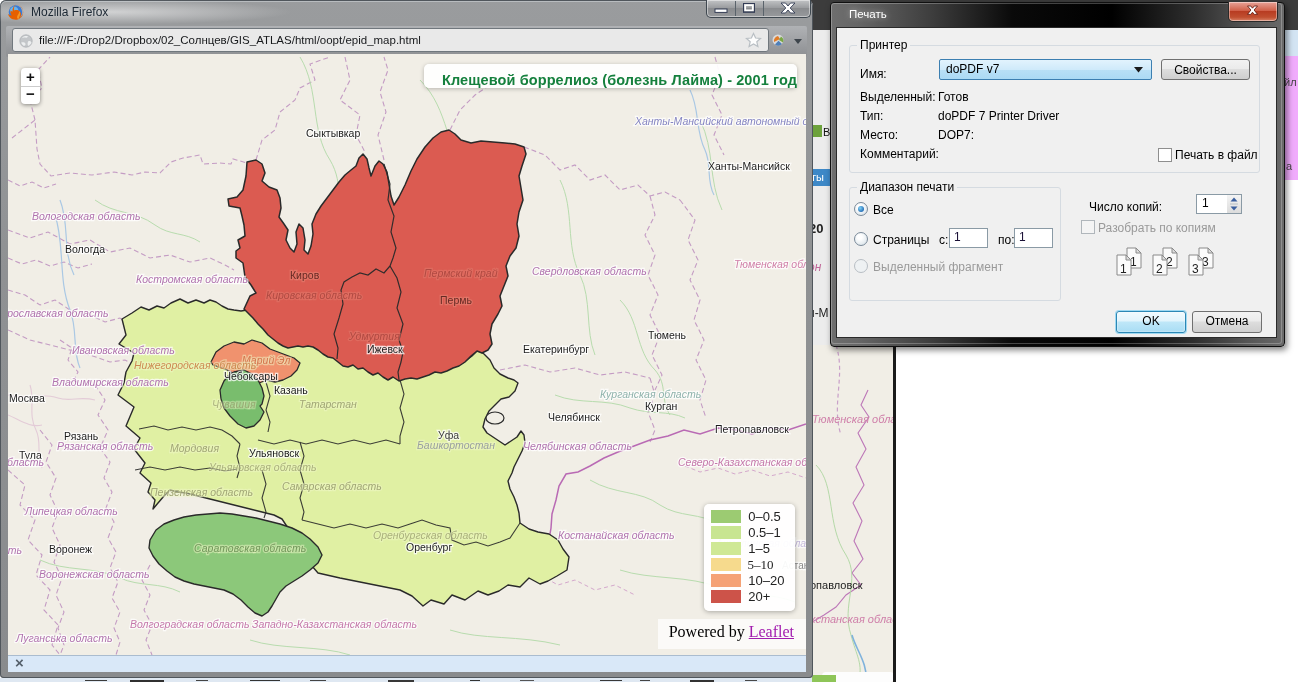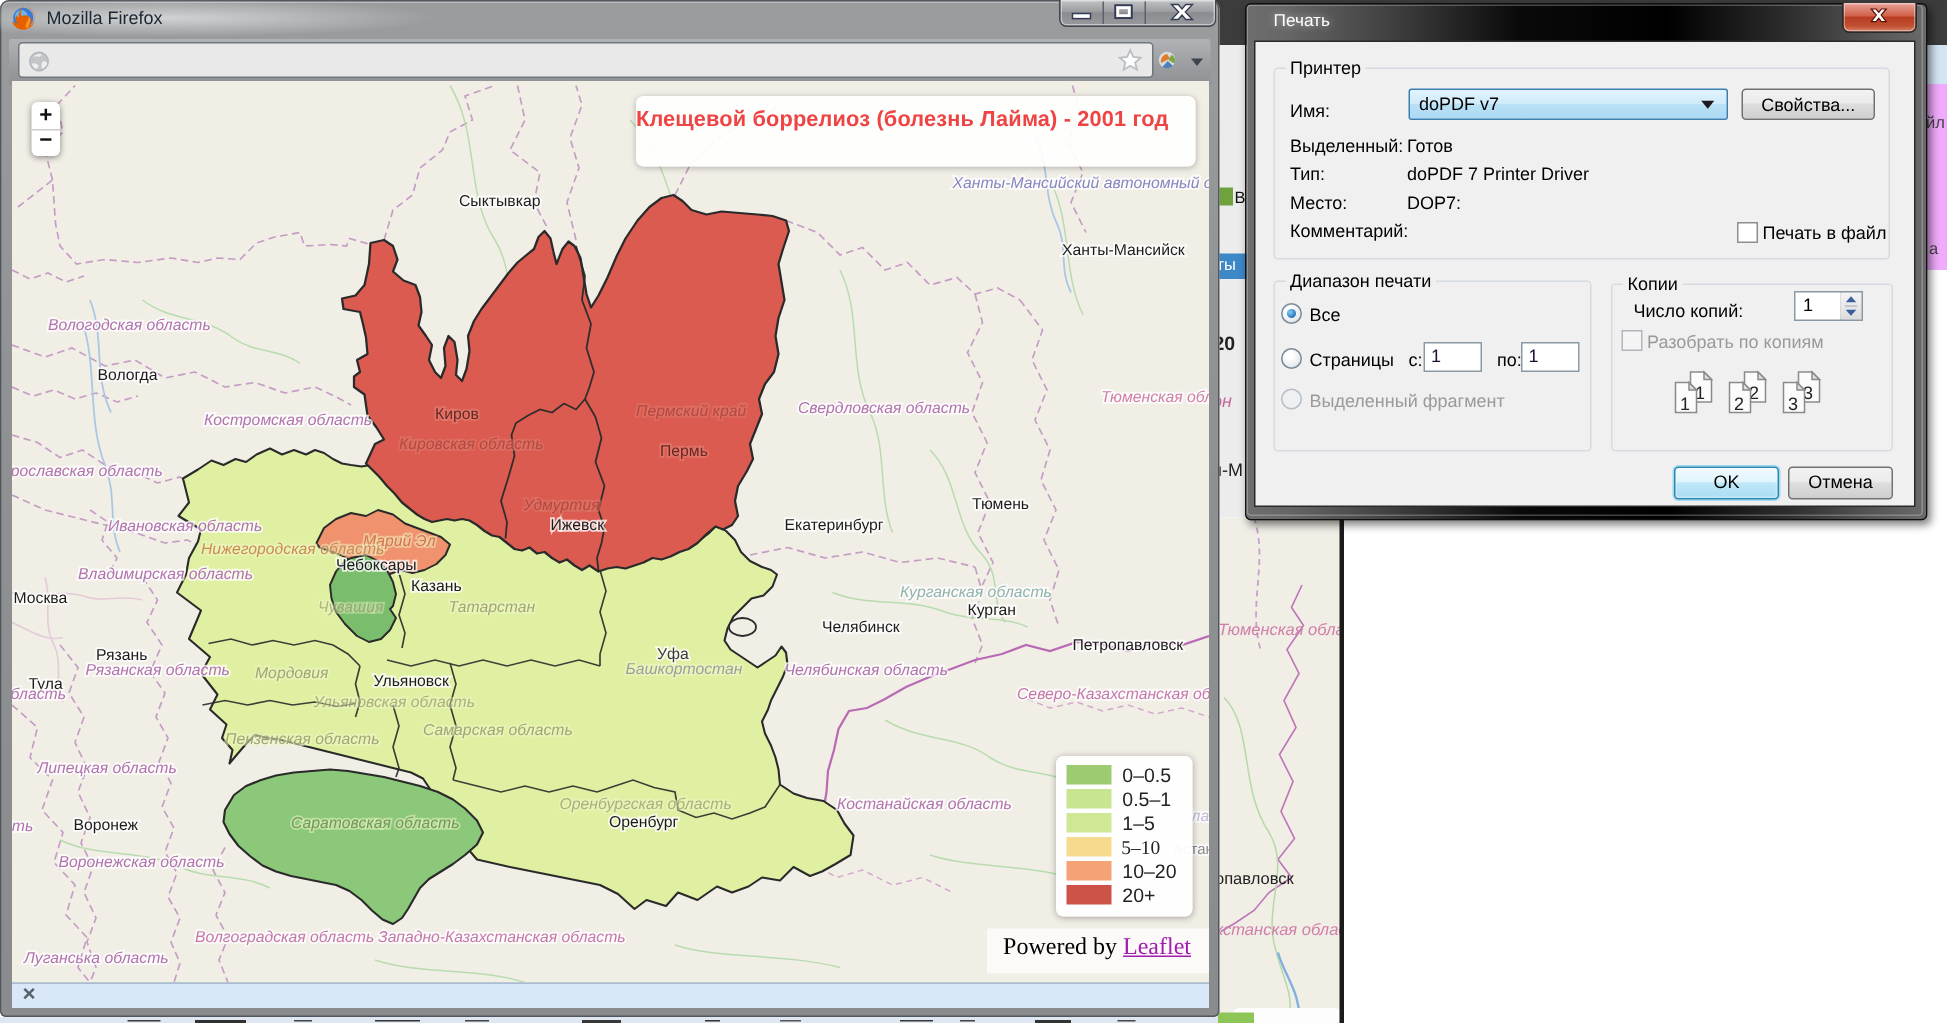--- a/index.html
+++ b/index.html
@@ -92,20 +92,21 @@
   <div class="abs" style="left:6px;top:26px;width:801px;height:31px;
        background:linear-gradient(180deg,#b0b2b5,#97999c 70%,#8e9093 100%);border-radius:2px;"></div>
   <div class="abs" style="left:12px;top:28px;width:755px;height:22px;background:#e9e9e9;
        border:1px solid #70777d;border-radius:3px;">
     <svg class="abs" style="left:6px;top:5px;" width="14" height="14" viewBox="0 0 14 14">
       <circle cx="7" cy="7" r="6.2" fill="#c3c6c9" stroke="#aeb2b6" stroke-width="0.8"></circle>
       <path d="M3,4 c1.5,-1.8 4,-2.4 6,-1.6 c-0.6,1.2 -2,1.6 -3,1.2 c-1,-0.3 -2,0 -3,0.4 Z" fill="#eceeef"></path>
       <path d="M2.2,8.5 c1.8,-0.8 3.6,-0.2 4.2,1 c0.5,1 -0.2,2 -1.4,2.4 c-1.3,-0.6 -2.4,-1.9 -2.8,-3.4 Z" fill="#eceeef"></path>
       <path d="M9.5,7 c1.4,-0.4 2.6,0.2 3,1.4 c-0.5,1.6 -1.8,2.9 -3.4,3.4 c-0.8,-1.6 -0.6,-3.6 0.4,-4.8 Z" fill="#eceeef"></path>
     </svg>
+    <div class="abs" style="left:26px;top:5px;font-size:11.5px;color:#17191c;">file:///F:/Drop2/Dropbox/02_Солнцев/GIS_ATLAS/html/oopt/epid_map.html</div>
     <svg class="abs" style="left:732px;top:3px;" width="17" height="16" viewBox="0 0 17 16">
       <path d="M8.5,1.5 L10.6,6 15.5,6.5 11.8,9.7 12.9,14.5 8.5,11.9 4.1,14.5 5.2,9.7 1.5,6.5 6.4,6 Z" fill="#fdfdfd" stroke="#b9bfc4" stroke-width="1.2"></path>
     </svg>
   </div>
   <div class="abs" style="left:770px;top:32px;width:38px;height:18px;">
     <svg class="abs" width="38" height="18" viewBox="0 0 38 18">
       <circle cx="8" cy="8" r="5.5" fill="#d9dadb"></circle>
       <path d="M4,10 a5,5 0 0 1 4,-6 l2,3 z" fill="#e07b28"></path>
       <path d="M11,4.5 a5,5 0 0 1 2,6 l-4,-2.5 z" fill="#7aa845"></path>
       <path d="M12,12 a5.5,5.5 0 0 1 -7,0.5 l3.5,-3.8 z" fill="#4f7fb8"></path>
@@ -258,23 +259,23 @@
           <text x="417" y="449" fill="#9aa0a0">Башкортостан</text>
           <text x="212" y="408" opacity="0.8">Чувашия</text>
         </g>
         <g fill="#8a8a8a" font-size="10">
           <text x="782" y="569">Астан</text>
           <text x="716" y="547" font-style="italic" fill="#c5badb" font-size="10.5">Акмолинская область</text>
         </g>
       </g>
     </svg>
     
-    <div class="abs" style="left:416px;top:10px;width:373px;height:47px;background:rgba(255,255,255,0.92);
-         border-radius:5px;box-shadow:0 1px 4px rgba(0,0,0,0.25);font-weight:bold;font-size:14.5px;color:#ef4444;
-         line-height:32px;text-align:left;white-space:nowrap;letter-spacing:0.1px;">Клещевой боррелиоз (болезнь Лайма) - 2001 год</div>
+    <div class="abs" style="left:416px;top:10px;width:373px;height:24px;background:rgba(255,255,255,0.92);
+         border-radius:5px;box-shadow:0 1px 4px rgba(0,0,0,0.25);font-weight:bold;font-size:14.5px;color:#15803d;
+         line-height:32px;text-align:right;white-space:nowrap;letter-spacing:0.1px;">Клещевой боррелиоз (болезнь Лайма) - 2001 год</div>
     
     <div class="abs" style="left:13px;top:14px;width:19px;height:36px;background:#fff;border-radius:4px;
          box-shadow:0 1px 4px rgba(0,0,0,0.45);">
       <div class="abs" style="left:0;top:0;width:19px;height:18px;border-bottom:1px solid #ccc;
            font-weight:bold;font-size:15px;text-align:center;line-height:17px;color:#111;">+</div>
       <div class="abs" style="left:0;top:18px;width:19px;height:18px;
            font-weight:bold;font-size:15px;text-align:center;line-height:16px;color:#111;">−</div>
     </div>
     
     <div class="abs" style="left:696px;top:450px;width:91px;height:107px;background:rgba(255,255,255,0.94);
@@ -359,24 +360,20 @@
       <div class="abs" style="left:4px;top:1px;color:#1a1036;">1</div>
     </div>
     <div class="abs" style="left:161px;top:205px;">по:</div>
     <div class="abs" style="left:177px;top:200px;width:37px;height:18px;border:1px solid #8a9aa5;background:#fff;">
       <div class="abs" style="left:4px;top:1px;color:#1a1036;">1</div>
     </div>
     <div class="abs" style="left:17px;top:231px;width:12px;height:12px;border-radius:50%;border:1px solid #b8bec4;
          background:#eef1f3;"></div>
     <div class="abs" style="left:36px;top:232px;color:#9a9a9a;">Выделенный фрагмент</div>
 
-    <fieldset class="abs" style="left:237px;top:154px;width:186px;height:117px;border:1px solid #d5dbe1;
-        border-radius:3px;margin:0;padding:0;">
-      <legend style="font-size:12px;margin-left:7px;padding:0 3px;">Копии</legend>
-    </fieldset>
     <div class="abs" style="left:252px;top:172px;">Число копий:</div>
     <div class="abs" style="left:359px;top:166px;width:30px;height:18px;border:1px solid #8a9aa5;background:#fff;">
       <div class="abs" style="left:5px;top:1px;">1</div>
     </div>
     <div class="abs" style="left:390px;top:166px;width:14px;height:18px;border:1px solid #8a9aa5;border-left:none;
          background:linear-gradient(180deg,#f4f4f4,#dcdcdc);">
       <svg class="abs" style="left:3px;top:2px;" width="8" height="14" viewBox="0 0 8 14">
         <path d="M4,0.5 L7.5,4.5 0.5,4.5 Z" fill="#3a5f9f"></path>
         <path d="M4,13.5 L0.5,9.5 7.5,9.5 Z" fill="#3a5f9f"></path>
         <rect x="0" y="6.6" width="8" height="0.8" fill="#aab4bc"></rect>

